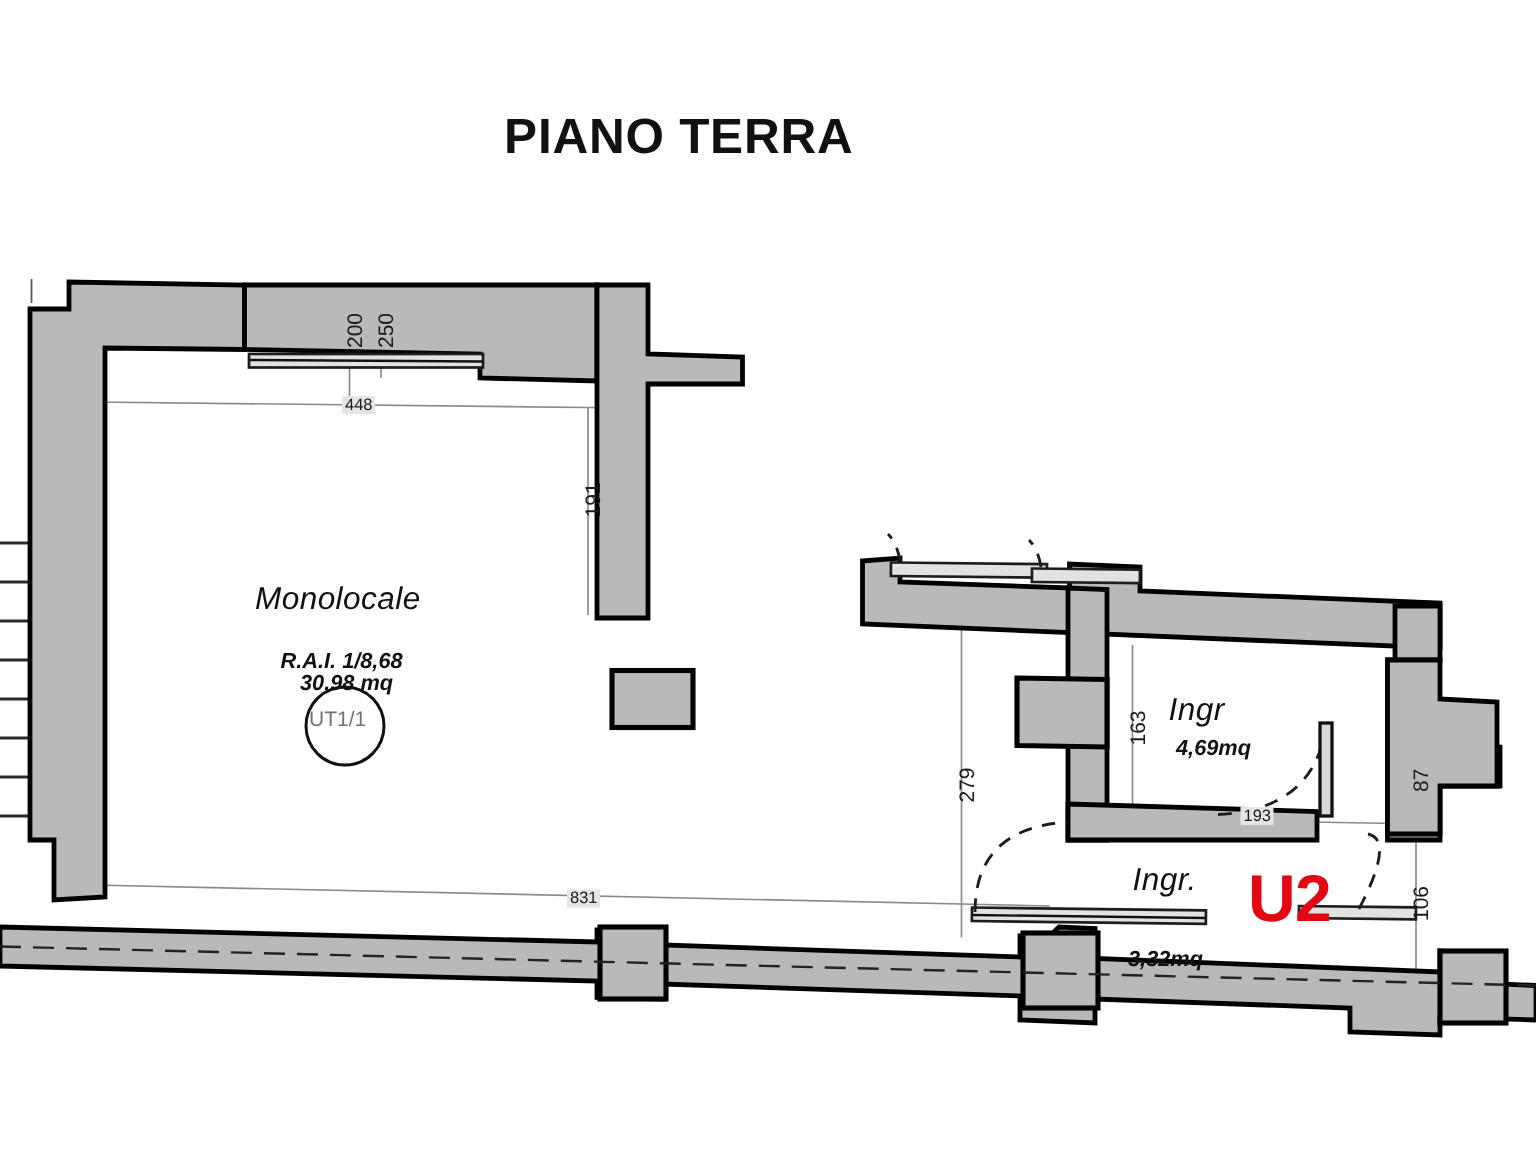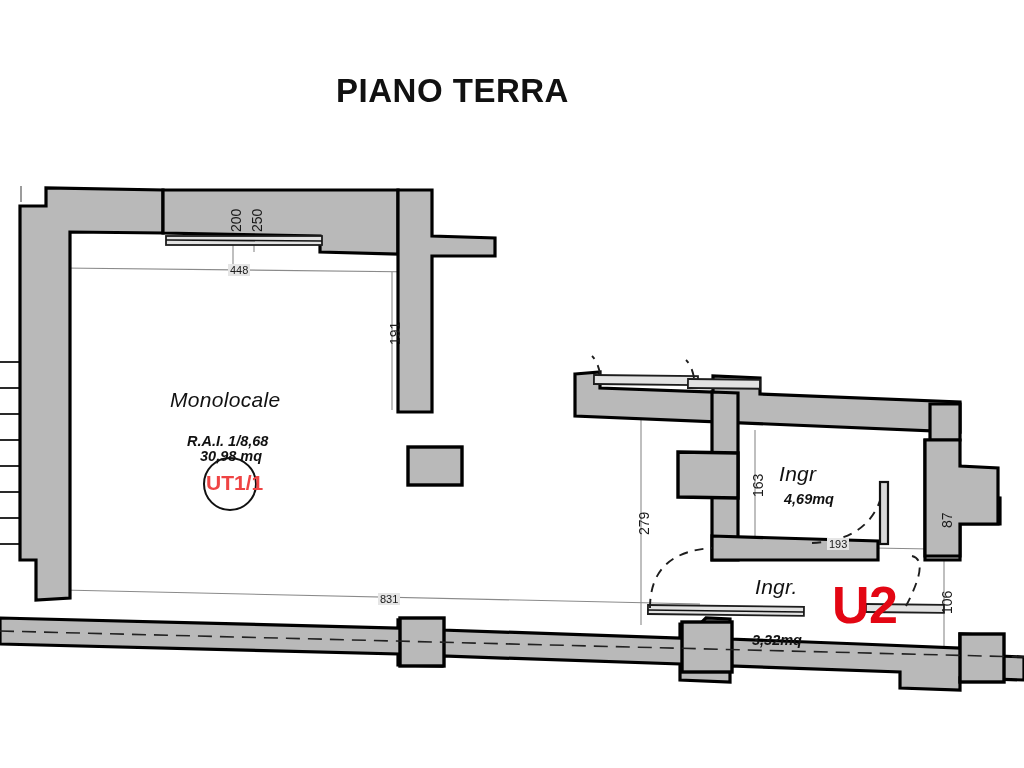--- a/index.html
+++ b/index.html
@@ -70,28 +70,28 @@
   }
   .dim-v {
     font-size: 14px;
     color: #1a1a1a;
     transform: rotate(-90deg);
     transform-origin: left top;
     font-family: "Liberation Sans", sans-serif;
   }
   .unit-code {
     position: absolute;
-    font-size: 21px;
-    font-weight: bold;
-    color: #ef4444;
+    font-size: 14px;
+    font-weight: normal;
+    color: #737373;
   }
   .unit-badge {
     position: absolute;
     color: #e30613;
-    font-size: 52px;
+    font-size: 44px;
     font-weight: bold;
     letter-spacing: -0.5px;
     font-family: "Liberation Sans", sans-serif;
   }
   .dim-chip {
     position: absolute;
     background: #e5e5e5;
     font-size: 11px;
     color: #1a1a1a;
     padding: 0 2px;

